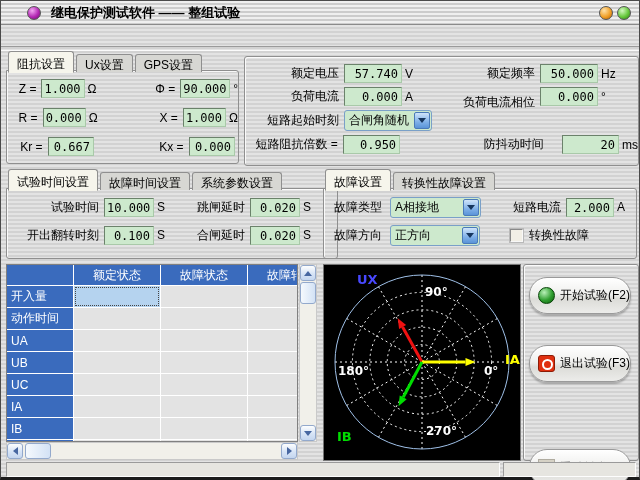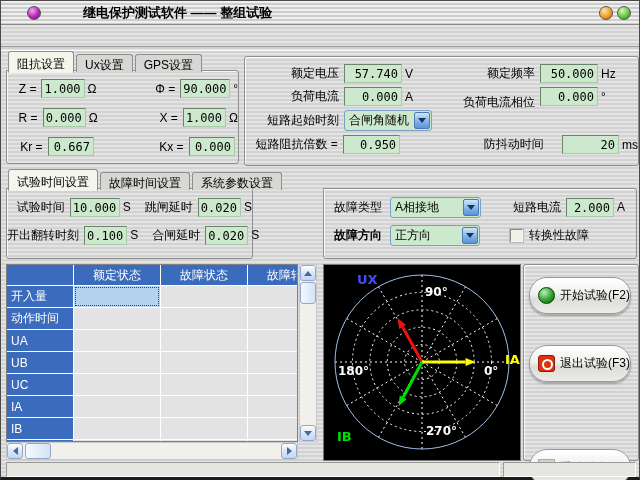--- a/index.html
+++ b/index.html
@@ -3,21 +3,21 @@
 <meta charset="utf-8">
 <style>
   html,body{margin:0;padding:0;}
   body{width:640px;height:480px;overflow:hidden;font-family:"Liberation Sans",sans-serif;}
   .window{position:relative;width:640px;height:480px;box-sizing:border-box;
     border:1px solid #4a4a4a;border-bottom:3px solid #1c1c1c;
     background:repeating-linear-gradient(180deg,#e3e3e3 0 2px,#d2d2d2 2px 4px);}
   
   .titlebar{position:absolute;left:0;top:0;right:0;height:23px;
     background:repeating-linear-gradient(180deg,#efefef 0 2px,#cccccc 2px 4px);
-    border-bottom:1px solid #8a8a8a;display:flex;align-items:center;gap:32px;}
+    border-bottom:1px solid #8a8a8a;display:flex;align-items:center;}
   .orb{width:14px;height:14px;border-radius:50%;border:1px solid #555;box-sizing:border-box;}
   .orb.purple{margin-left:26px;background:radial-gradient(circle at 35% 30%,#f2a6f2,#b428b4 55%,#6e0a6e);}
   .orb.orange{background:radial-gradient(circle at 35% 30%,#ffe2a8,#f0a028 55%,#b05c00);}
   .orb.green{background:radial-gradient(circle at 35% 30%,#d2f8c0,#66c83c 55%,#2a7a10);}
   .title-text{margin-left:10px;font-size:13px;font-weight:bold;color:#000;}
   .titlebar .spacer{flex:1;}
   .titlebar .right{display:flex;gap:4px;margin-right:8px;}
   
   .menubar{position:absolute;left:0;top:24px;right:0;height:20px;display:flex;align-items:center;
     padding-left:4px;gap:14px;font-size:13px;}
@@ -162,21 +162,21 @@
     </div>
     <div class="frow" style="height:23px;">
       <span class="lbl" style="width:94px;">短路阻抗倍数 =</span>
       <span class="numbox" style="width:58px;margin-left:5px;">0.950</span>
       <span class="lbl" style="width:108px;margin-left:37px;">防抖动时间</span>
       <span class="numbox" style="width:58px;margin-left:18px;">20</span>
       <span class="unit">ms</span>
     </div>
   </div>
 
-  <div class="panel" style="left:5px;top:168px;width:247px;height:90px;">
+  <div class="panel" style="left:5px;top:168px;width:332px;height:90px;">
     <div class="tabbar">
       <div class="tab active">试验时间设置</div>
       <div class="tab">故障时间设置</div>
       <div class="tab">系统参数设置</div>
     </div>
     <div class="panel-body">
       <div class="frow" style="height:28px;margin-top:4px;">
         <span class="lbl" style="width:92px;">试验时间</span>
         <span class="numbox" style="width:50px;margin-left:5px;">10.000</span>
         <span class="unit">S</span>
@@ -189,35 +189,39 @@
         <span class="numbox" style="width:50px;margin-left:5px;">0.100</span>
         <span class="unit">S</span>
         <span class="lbl" style="width:66px;margin-left:14px;">合闸延时</span>
         <span class="numbox" style="width:50px;margin-left:5px;">0.020</span>
         <span class="unit">S</span>
       </div>
     </div>
   </div>
 
   <div class="panel" style="left:322px;top:168px;width:314px;height:90px;">
+    <div class="tabbar">
+      <div class="tab active">故障设置</div>
+      <div class="tab">转换性故障设置</div>
+    </div>
     <div class="panel-body">
       <div class="frow" style="height:28px;margin-top:4px;">
         <span class="lbl" style="width:58px;">故障类型</span>
         <span class="combo" style="width:91px;margin-left:8px;">
           <span class="txt">A相接地</span>
           <span class="btn">
               <span class="tri-down"></span>
             </span>
         </span>
         <span class="lbl" style="width:60px;margin-left:20px;">短路电流</span>
         <span class="numbox" style="width:48px;margin-left:5px;">2.000</span>
         <span class="unit">A</span>
       </div>
       <div class="frow" style="height:28px;">
-        <span class="lbl" style="width:58px;font-weight:bold;">故障方向</span>
+        <span class="lbl" style="width:58px;">故障方向</span>
         <span class="combo" style="width:90px;margin-left:8px;">
           <span class="txt">正方向</span>
           <span class="btn">
               <span class="tri-down"></span>
             </span>
         </span>
         <span class="chk" style="margin-left:30px;"></span>
         <span class="lbl" style="margin-left:6px;text-align:left;">转换性故障</span>
       </div>
     </div>

